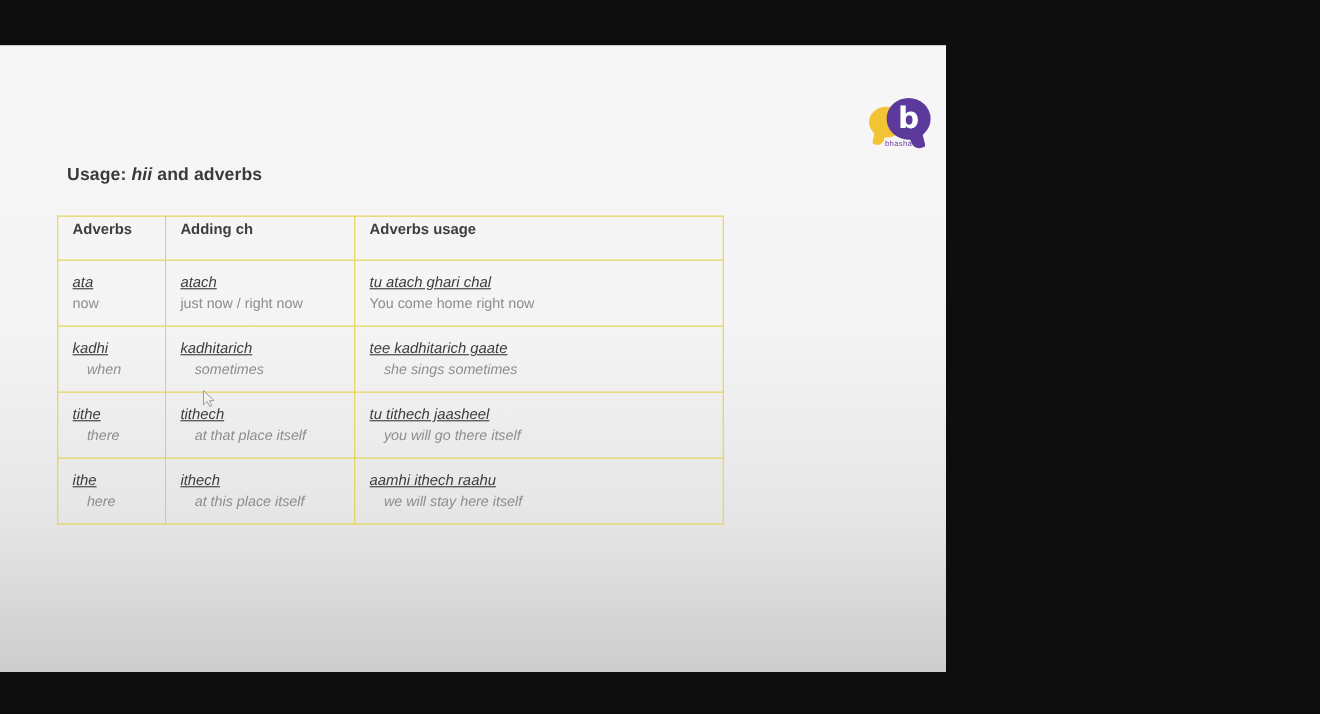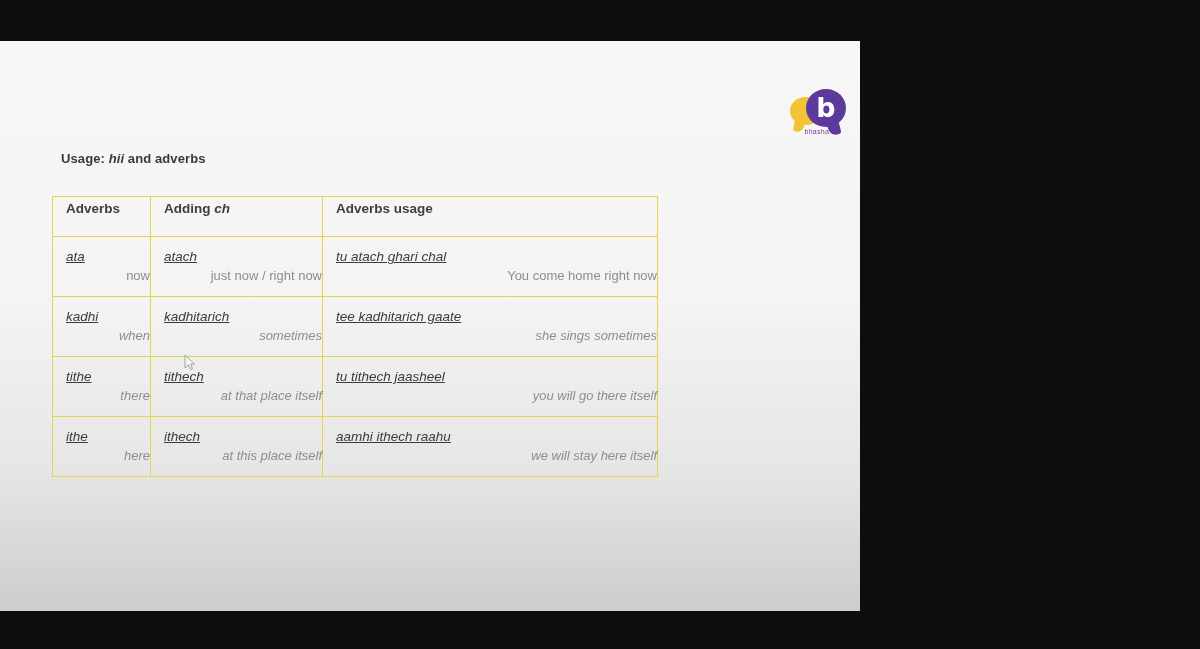--- a/index.html
+++ b/index.html
@@ -42,21 +42,21 @@
     text-align:center; font-family:"DejaVu Sans", sans-serif;
   }
   #logo .logo-text{
     position:absolute; left:0; top:41px; width:66px; text-align:center;
     color:#6b3fa0; font-size:7px; letter-spacing:.3px;
   }
 
   
   #slide-title {
     position:absolute; left:61px; top:110px;
-    font-size:13px; font-weight:bold; color:#3a3a3a;
+    font-size:16px; font-weight:bold; color:#3a3a3a;
     letter-spacing:.1px;
   }
   #slide-title .ital { font-style:italic; }
 
   
   #adverb-table {
     position:absolute; left:52px; top:155px; width:605px;
     border-collapse:collapse;
     table-layout:fixed;
   }
@@ -66,29 +66,29 @@
   #adverb-table th, #adverb-table td {
     border:1.6px solid #e6d34d;
     padding:8px 0 8px 13px;
     vertical-align:middle;
     background:transparent;
   }
   #adverb-table th {
     height:39px; padding-top:4px; padding-bottom:20px;
     text-align:left; font-size:13.5px; font-weight:bold; color:#3e3e3e;
   }
-  #adverb-table th .ital { font-style:italic; }
+  #adverb-table th .ital { }
   #adverb-table td { height:60px; }
   .cell-main {
     display:block; font-style:italic; font-size:13.5px;
     color:#3b3b3b; line-height:1.45; white-space:nowrap;text-decoration:underline;
   }
   .cell-sub {
     display:block; font-size:13px; color:#8d8d8d;
-    line-height:1.45; white-space:nowrap;text-align:right;
+    line-height:1.45; white-space:nowrap;
   }
   .cell-sub.it { font-style:italic;margin-left:13px; }
 
   
   #cursor { position:absolute; left:184px; top:313px; width:12px; height:17px; }
 
   
   #video-tile {
     position:absolute; left:862px; top:232px; width:338px; height:196px;
     overflow:hidden; background:#cfd3d8;

